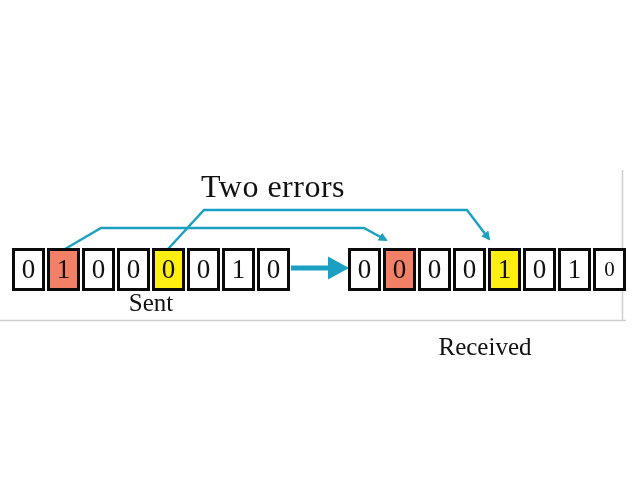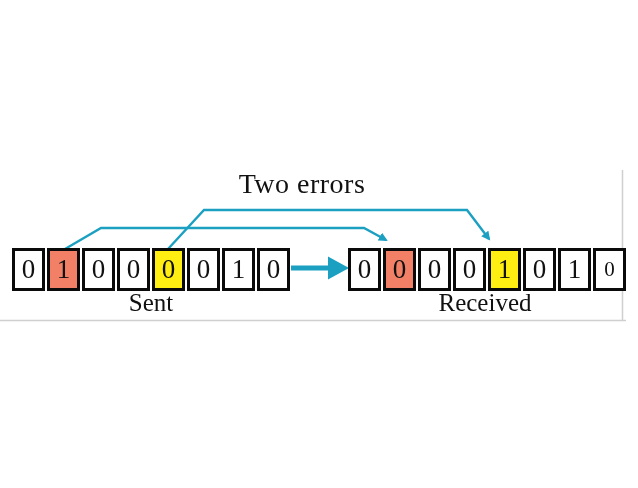--- a/index.html
+++ b/index.html
@@ -4,22 +4,22 @@
 <style>
   * { margin: 0; padding: 0; box-sizing: border-box; }
   html, body { background: #ffffff; }
   body {
     width: 638px; height: 488px;
     position: relative; overflow: hidden;
     font-family: "Liberation Serif", serif;
     color: #111111;
   }
   .diagram-title {
-    position: absolute; left: 172px; top: 168px; width: 260px;
-    text-align: center; font-size: 28px; letter-spacing: 0.5px;
+    position: absolute; left: 143px; top: 168px; width: 260px;
+    text-align: center; font-size: 32px; letter-spacing: 0.5px;
   }
   .arrows-layer { position: absolute; left: 0; top: 0; width: 638px; height: 488px; }
   .bit-row {
     position: absolute; top: 248px; height: 43px;
     display: flex; gap: 2px;
   }
   .bit-row--sent { left: 12px; }
   .bit-row--received { left: 348px; }
   .cell {
     width: 33px; height: 43px;
@@ -27,21 +27,21 @@
     display: flex; align-items: center; justify-content: center;
     font-size: 27px; line-height: 1;
   }
   .cell--red { background: #F28066; }
   .cell--yellow { background: #FFEE11; }
   .cell--small { font-size: 21px; }
   .row-label {
     position: absolute; top: 289px; text-align: center; font-size: 25px;
   }
   .row-label--sent { left: 12px; width: 278px; }
-  .row-label--received { left: 348px; width: 274px; }
+  .row-label--received { left: 348px; width: 274px; margin-top: 44px; }
 </style>
 </head>
 <body>
 
 <div class="diagram-title">Two errors</div>
 
 <svg class="arrows-layer" width="638" height="488" viewBox="0 0 638 488" xmlns="http://www.w3.org/2000/svg">
   <defs>
     <marker id="ah" markerWidth="10" markerHeight="10" refX="7" refY="4.5" orient="auto" markerUnits="userSpaceOnUse">
       <path d="M0,0 L9,4.5 L0,9 z" fill="#1BA0C2"></path>

